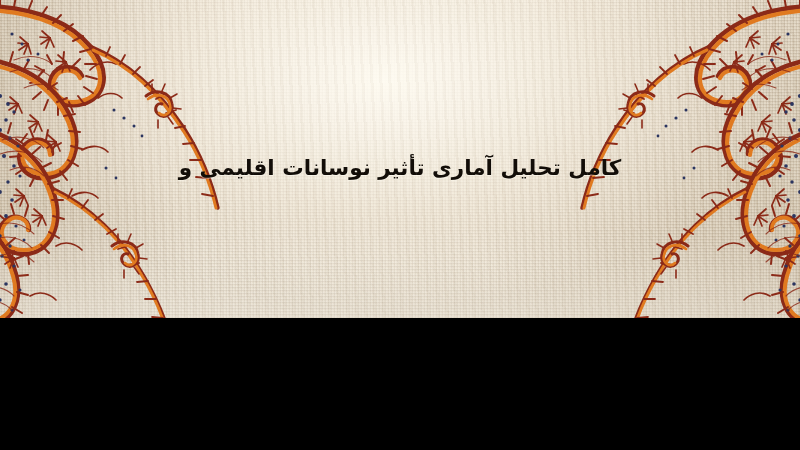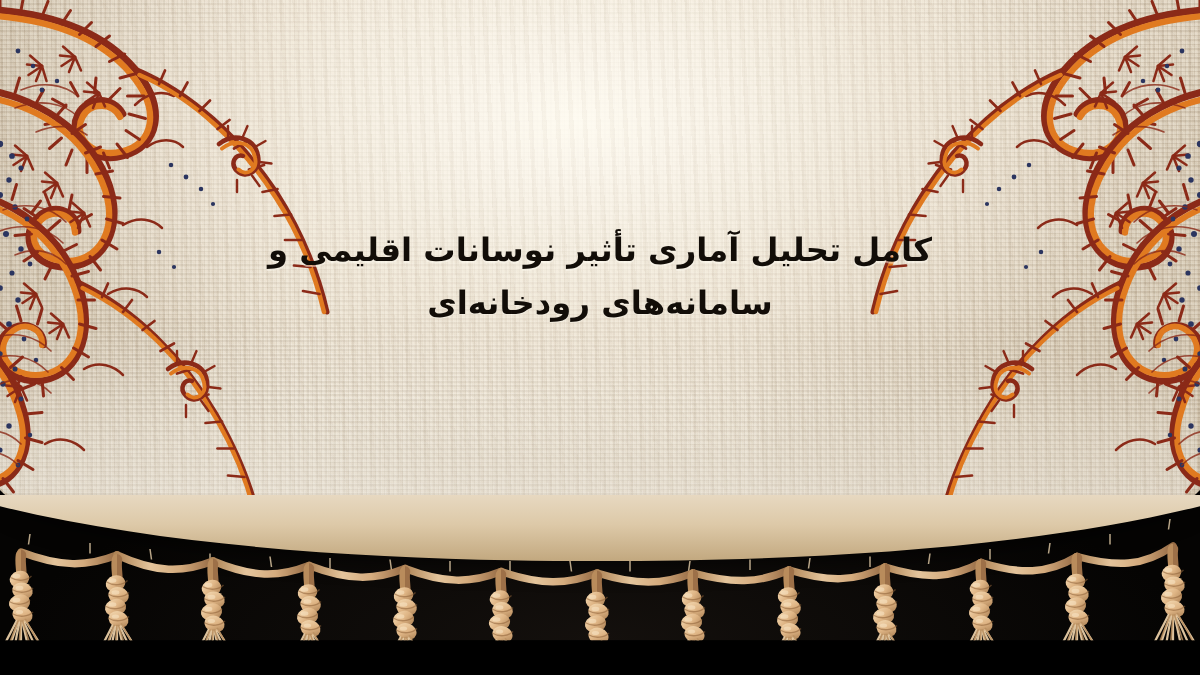--- a/index.html
+++ b/index.html
@@ -3,21 +3,21 @@
 <meta charset="utf-8">
 <style>
   html, body {
     margin: 0;
     padding: 0;
     background: #000;
   }
   #stage {
     position: relative;
     width: 800px;
-    height: 427px;
+    height: 318px;
     overflow: hidden;
     background: #060504;
     font-family: "DejaVu Sans", sans-serif;
   }
 
   
   .backdrop {
     position: absolute;
     inset: 0;
     background:
@@ -807,16 +807,15 @@
       <use href="#tassel" x="526" y="51"></use>
       <use href="#tassel" x="590" y="49"></use>
       <use href="#tassel" x="654" y="46"></use>
       <use href="#tassel" x="718" y="42"></use>
       <use href="#tassel" x="782" y="36"></use>
     </svg>
   </div>
 
   <div class="title-block">
     <span class="ln">کامل تحلیل آماری تأثیر نوسانات اقلیمی و</span>
-    <span class="ln">سامانه‌های رودخانه‌ای</span>
   </div>
 
 </div>
 
 </body></html>

